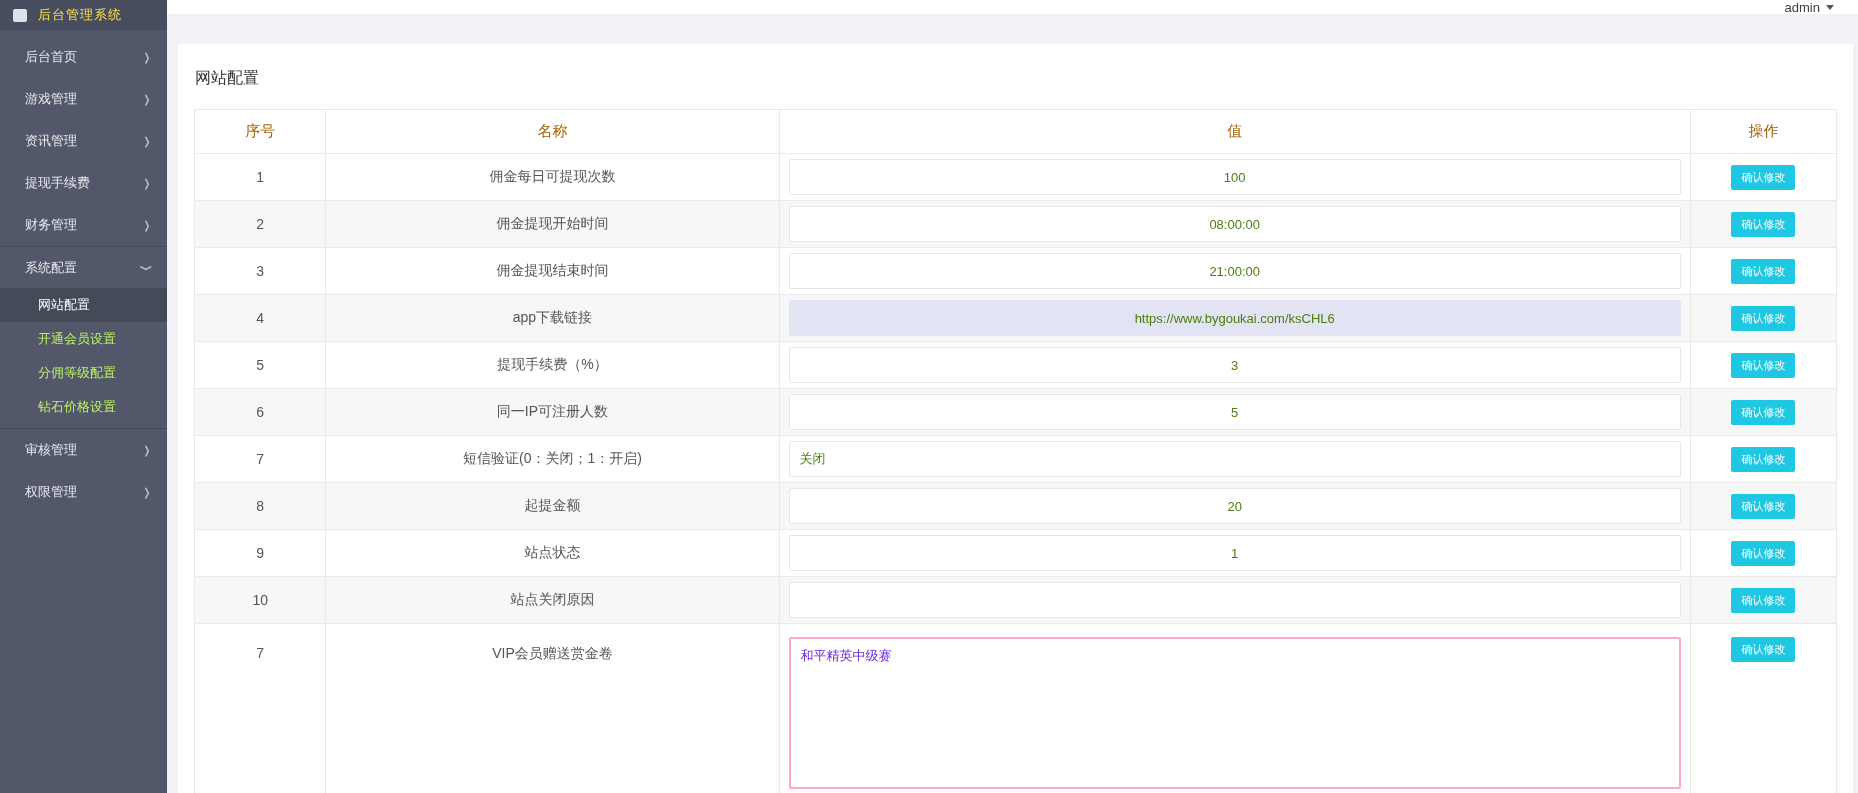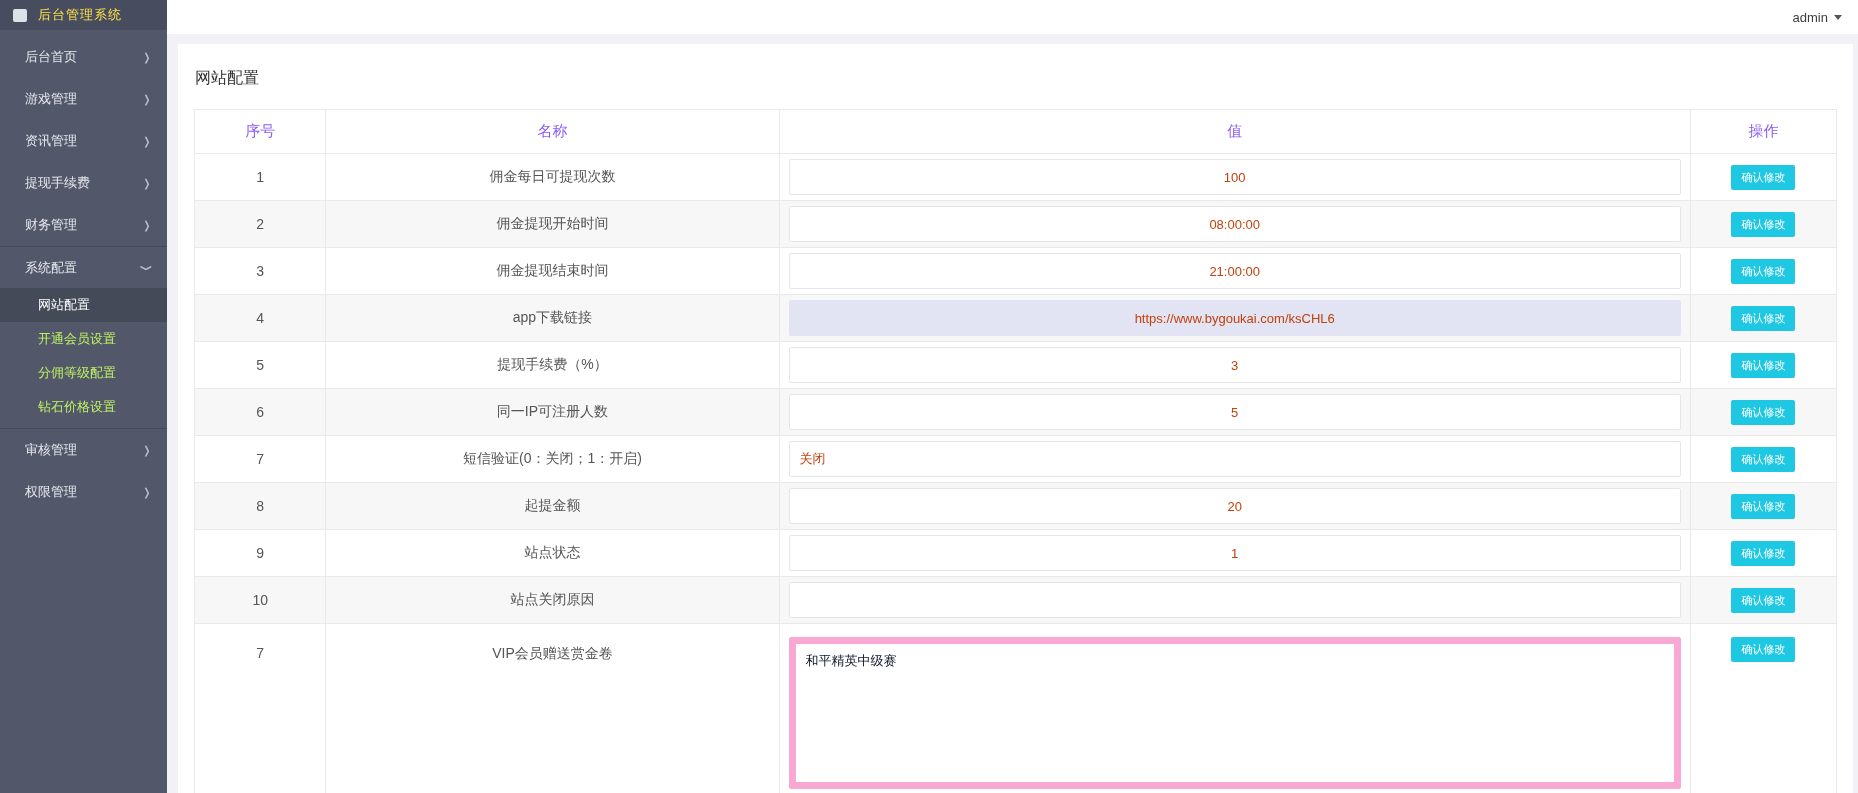--- a/index.html
+++ b/index.html
@@ -20,51 +20,51 @@
     font-size:13px; cursor:pointer;gap:22px; }
   .menu-item .arrow { color:#b8bbc8; font-size:9px; transform:scale(0.9,1.2); }
   .menu-item.expanded { border-top:1px solid rgba(0,0,0,0.14); }
   .menu-item.expanded .arrow { transform:rotate(90deg) scale(0.9,1.2); }
   .submenu { border-bottom:1px solid rgba(0,0,0,0.14); padding-bottom:4px; }
   .submenu-item { height:34px; line-height:34px; padding-left:38px; color:#bef264;
     font-size:13px; cursor:pointer; }
   .submenu-item.active { background:#454a59; color:#ffffff; }
 
   
-  .topbar { position:absolute; left:167px; top:0; right:0; height:34px;
+  .topbar { position:absolute; left:167px; top:0; right:0; height:14px;
     background:#ffffff; display:flex; align-items:center; justify-content:flex-end;
-    padding-right:16px; }
+    padding-right:24px; }
   .user-menu { display:flex; align-items:center; font-size:13px; color:#3d3d3d;
     cursor:pointer; }
   .caret { width:0; height:0; border-left:4px solid transparent;
     border-right:4px solid transparent; border-top:5px solid #555; margin-left:6px; }
 
   
   .content { position:absolute; left:167px; top:30px; right:0; bottom:0;
     padding:14px 5px 0 11px; }
   .card { background:#ffffff; width:100%; height:760px; overflow:hidden; }
   .card-title { font-size:16px; color:#333; padding:24px 18px 20px 17px; }
 
   table.cfg { width:calc(100% - 32px); margin:0 16px; border-collapse:collapse;
     table-layout:fixed; }
-  .cfg th { height:44px; font-size:15px; font-weight:400; color:#8b5cf6;
+  .cfg th { height:44px; font-size:15px; font-weight:400; color:#a16207;
     text-align:center; border:1px solid #e9e9e9; background:#fff; }
   .cfg td { height:47px; font-size:14px; color:#555; text-align:center;
     border:1px solid #e9e9e9; padding:5px 9px; vertical-align:middle; }
   .cfg tr.even td { background:#f7f7f8; }
   .col-no { width:8%; } .col-name { width:27.6%; } .col-value { width:55.5%; }
   .col-op { width:8.9%; }
 
   .cfg-input { width:100%; height:36px; border:1px solid #e6e6e6; border-radius:2px;
-    background:#fff; text-align:center; font-size:13px; color:#c2410c; outline:none;
+    background:#fff; text-align:center; font-size:13px; color:#4d7c0f; outline:none;
     font-family:"Liberation Sans", sans-serif; display:block; }
   .cfg-input.left { text-align:left; padding:0 10px; }
   .cfg-input.highlight { background:#e2e3f3; border-color:#e2e3f3; }
-  .cfg-textarea { width:100%; height:152px; border:7px solid #f9a8d4;
-    border-radius:2px; background:#fff; font-size:13px; color:#0f172a; outline:none;
+  .cfg-textarea { width:100%; height:152px; border:2px solid #f9a8d4;
+    border-radius:2px; background:#fff; font-size:13px; color:#6d28d9; outline:none;
     resize:none; padding:8px 10px; font-family:"Liberation Sans", sans-serif;
     display:block; }
   tr.tall td { vertical-align:top; padding-top:13px; }
   tr.tall td.txt { padding-top:21px; }
 
   .btn-confirm { background:#1ec7e2; color:#fff; border:none; border-radius:2px;
     font-size:11px; padding:5px 10px; cursor:pointer; white-space:nowrap;
     font-family:"Liberation Sans", sans-serif; }
 </style>
 </head>

